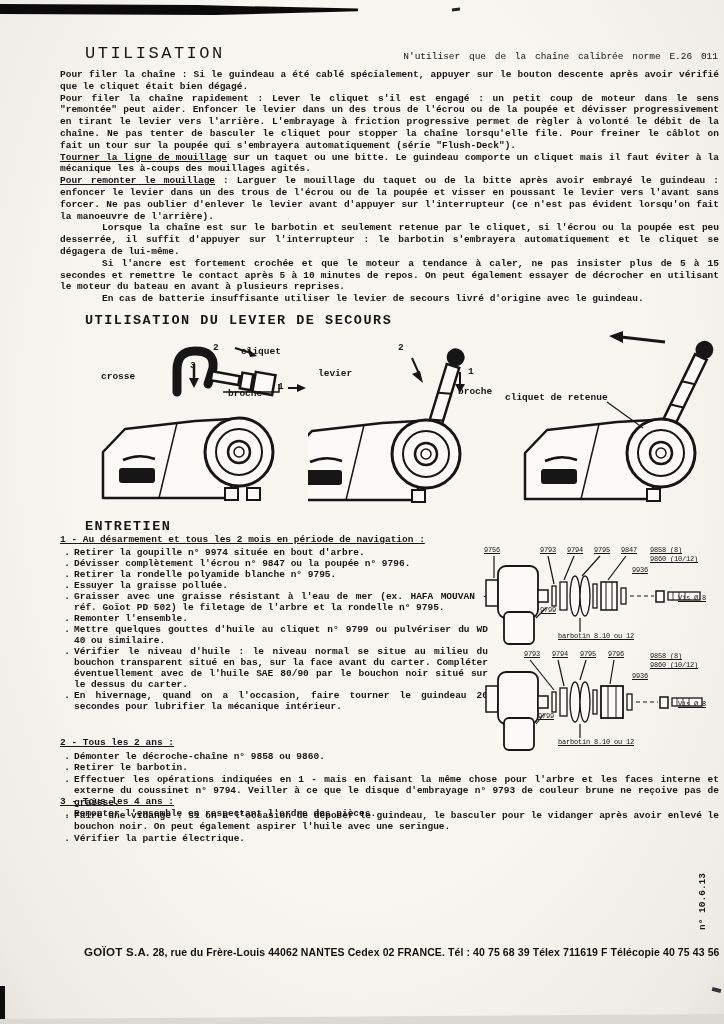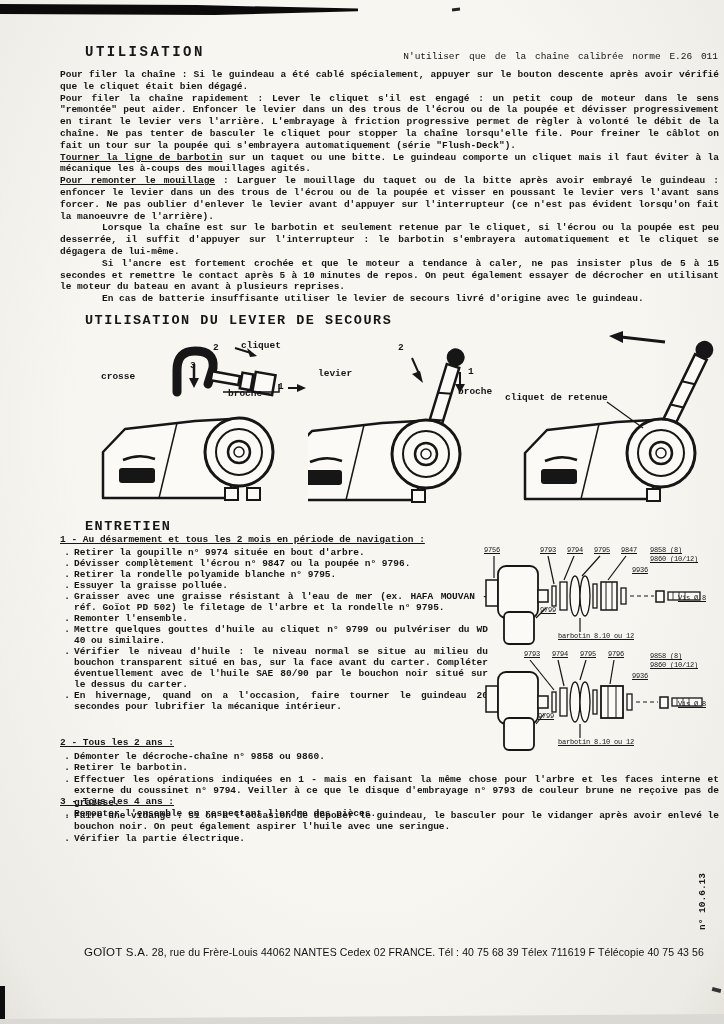--- a/index.html
+++ b/index.html
@@ -11,21 +11,21 @@
   
   .art-top{position:absolute;left:0;top:4px;width:358px;height:11px;background:#0b0b0b;
            clip-path:polygon(0 0,55% 10%,100% 42%,100% 66%,60% 100%,0 92%);}
   .art-top-speck{position:absolute;left:452px;top:8px;width:8px;height:3px;background:#222;transform:rotate(-6deg)}
   .art-left-bottom{position:absolute;left:0;top:986px;width:5px;height:38px;background:#0d0d0d}
   .art-bottom-band{position:absolute;left:0;top:1013px;width:724px;height:11px;background:#dbd9d3;
            clip-path:polygon(0 55%,100% 10%,100% 100%,0 100%);}
   .art-right-speck{position:absolute;left:712px;top:988px;width:9px;height:4px;background:#333;transform:rotate(14deg)}
 
   
-  .title{position:absolute;left:85px;top:44px;font-size:14px;font-weight:bold;letter-spacing:2.5px}
+  .title{position:absolute;left:85px;top:44px;font-size:17px;font-weight:normal;letter-spacing:2.5px}
   .note{position:absolute;left:370px;top:51px;width:348px;font-size:9.5px;font-weight:normal;
         text-align:right;word-spacing:3px;white-space:nowrap}
 
   
   .bodytext{position:absolute;left:60px;top:69px;width:659px;font-size:9.5px;line-height:11.8px;
             font-weight:bold;text-align:justify}
   .bodytext p{margin:0}
   .u{text-decoration:underline;text-underline-offset:1px}
   .indent{text-indent:42px}
 
@@ -55,21 +55,21 @@
   
   .exploded{position:absolute;left:482px;width:242px}
   .expA{top:546px;height:102px}
   .expB{top:650px;height:110px}
   .plabel{position:absolute;font-size:7px;font-weight:normal;text-decoration:underline;
           text-underline-offset:1px;white-space:nowrap;letter-spacing:-0.2px}
   .exploded svg{position:absolute;left:0;top:8px}
 
   
   .footer{position:absolute;left:84px;top:946px;width:630px;font-family:"Liberation Sans",sans-serif;
-          font-size:10.5px;font-weight:normal;white-space:nowrap;letter-spacing:0.1px;color:#111}
+          font-size:10.5px;font-weight:bold;white-space:nowrap;letter-spacing:0.1px;color:#111}
   .brand{font-size:11.5px;letter-spacing:0.3px}
   .side-num{position:absolute;left:664px;top:896px;width:76px;text-align:center;font-size:9.5px;
             font-weight:bold;transform:rotate(-90deg);white-space:nowrap}
 
   svg .ink{stroke:#161616;fill:none}
   svg .paper{fill:#fbfaf6}
 </style>
 </head>
 <body>
 
@@ -77,21 +77,21 @@
 
   <div class="art-top"></div>
   <div class="art-top-speck"></div>
 
   <h1 class="title">UTILISATION</h1>
   <div class="note">N'utiliser que de la chaîne calibrée norme E.26 011</div>
 
   <div class="bodytext">
     <p><span class="lead">Pour filer la chaîne :</span><span> Si le guindeau a été cablé spécialement, appuyer sur le bouton descente après avoir vérifié que le cliquet était bien dégagé.</span></p>
     <p><span class="lead">Pour filer la chaîne rapidement :</span><span> Lever le cliquet s'il est engagé : un petit coup de moteur dans le sens "remontée" peut aider. Enfoncer le levier dans un des trous de l'écrou ou de la poupée et dévisser progressivement en tirant le levier vers l'arrière. L'embrayage à friction progressive permet de règler à volonté le débit de la chaîne. Ne pas tenter de basculer le cliquet pour stopper la chaîne lorsqu'elle file. Pour freiner le câblot on fait un tour sur la poupée qui s'embrayera automatiquement (série "Flush-Deck").</span></p>
-    <p><span class="lead u">Tourner la ligne de barbotin</span><span> sur un taquet ou une bitte. Le guindeau comporte un cliquet mais il faut éviter à la mécanique les à-coups des mouillages agités.</span></p>
+    <p><span class="lead u">Tourner la ligne de mouillage</span><span> sur un taquet ou une bitte. Le guindeau comporte un cliquet mais il faut éviter à la mécanique les à-coups des mouillages agités.</span></p>
     <p><span class="lead u">Pour remonter le mouillage</span><span> : Larguer le mouillage du taquet ou de la bitte après avoir embrayé le guindeau : enfoncer le levier dans un des trous de l'écrou ou de la poupée et visser en poussant le levier vers l'avant sans forcer. Ne pas oublier d'enlever le levier avant d'appuyer sur l'interrupteur (ce n'est pas évident lorsqu'on fait la manoeuvre de l'arrière).</span></p>
     <p class="indent">Lorsque la chaîne est sur le barbotin et seulement retenue par le cliquet, si l'écrou ou la poupée est peu desserrée, il suffit d'appuyer sur l'interrupteur : le barbotin s'embrayera automatiquement et le cliquet se dégagera de lui-même.</p>
     <p class="indent">Si l'ancre est fortement crochée et que le moteur a tendance à caler, ne pas insister plus de 5 à 15 secondes et remettre le contact après 5 à 10 minutes de repos. On peut également essayer de décrocher en utilisant le moteur du bateau en avant à plusieurs reprises.</p>
     <p class="indent">En cas de batterie insuffisante utiliser le levier de secours livré d'origine avec le guindeau.</p>
   </div>
 
   <h2 class="sec-title sec2-title">UTILISATION DU LEVIER DE SECOURS</h2>
 
   <div class="diag d1">
     <svg style="position:absolute;left:52px;top:2px" width="160" height="60" viewBox="0 0 160 60">
@@ -115,21 +115,21 @@
       <path class="ink" d="M26,58 q16,-7 32,-1" stroke-width="2.5"></path>
       <rect x="22" y="66" width="36" height="15" rx="3" fill="#161616"></rect>
       <rect x="128" y="86" width="13" height="12" class="paper ink" stroke-width="2"></rect>
       <rect x="150" y="86" width="13" height="12" class="paper ink" stroke-width="2"></rect>
       <circle cx="142" cy="50" r="34" class="paper ink" stroke-width="3"></circle>
       <circle cx="142" cy="50" r="23" class="ink" stroke-width="2"></circle>
       <circle cx="142" cy="50" r="11" class="ink" stroke-width="2.5"></circle>
       <circle cx="142" cy="50" r="5" class="ink" stroke-width="1.5"></circle>
     </svg>
     <span class="dlabel" style="left:118px;top:4px">2</span>
-    <span class="dlabel" style="left:146px;top:2px">cliquet</span>
+    <span class="dlabel" style="left:146px;top:8px">cliquet</span>
     <span class="dlabel" style="left:6px;top:33px">crosse</span>
     <span class="dlabel" style="left:95px;top:22px">3</span>
     <span class="dlabel" style="left:133px;top:50px">broche</span>
     <span class="dlabel" style="left:183px;top:43px">1</span>
   </div>
 
   <div class="diag d2">
     <svg width="190" height="170" viewBox="0 0 190 170">
       <g transform="rotate(17 118 120)">
         <rect x="111" y="26" width="13" height="96" class="paper ink" stroke-width="2.5"></rect>

